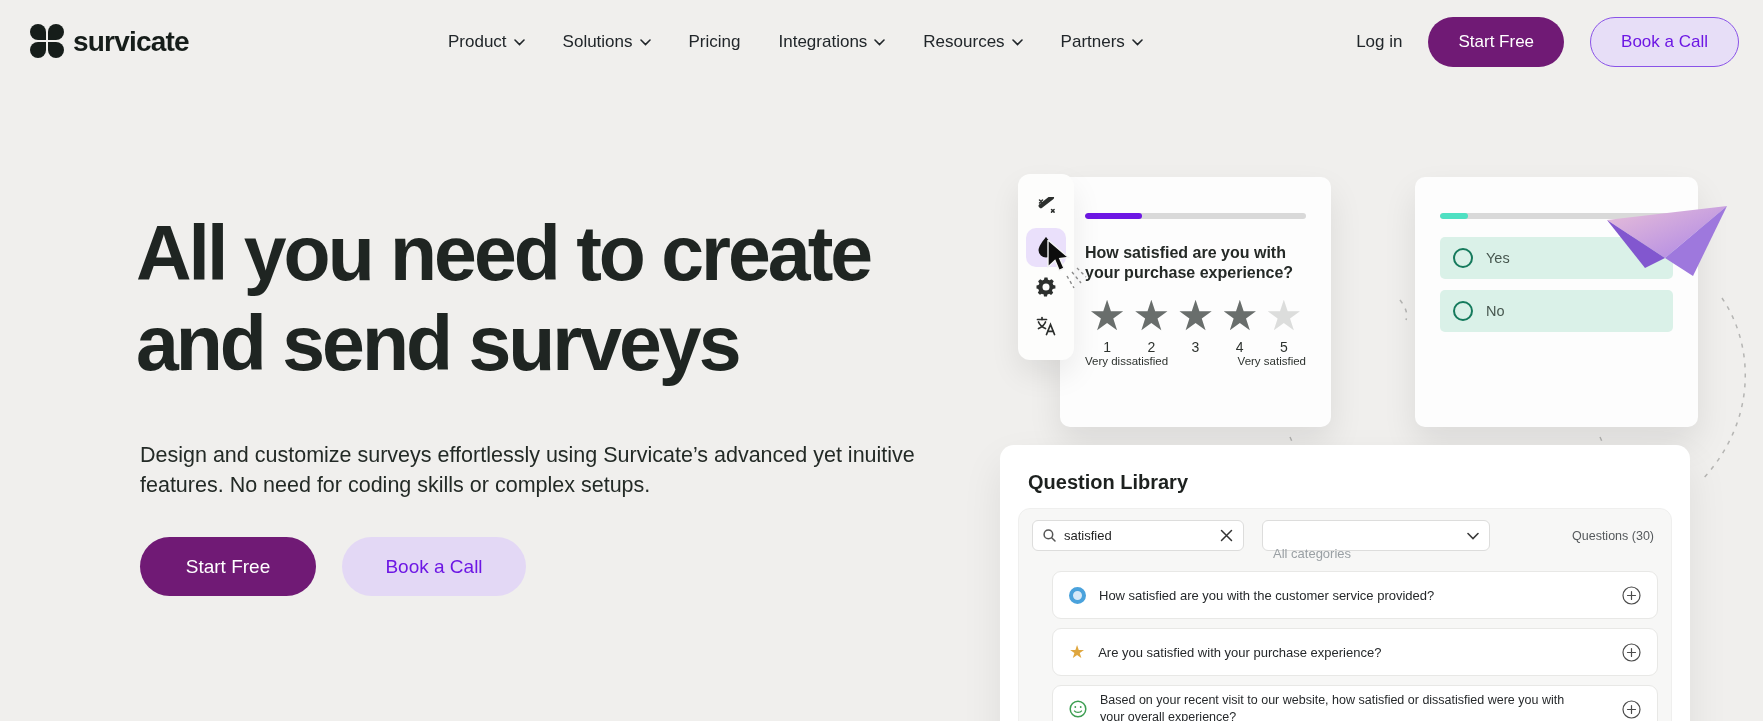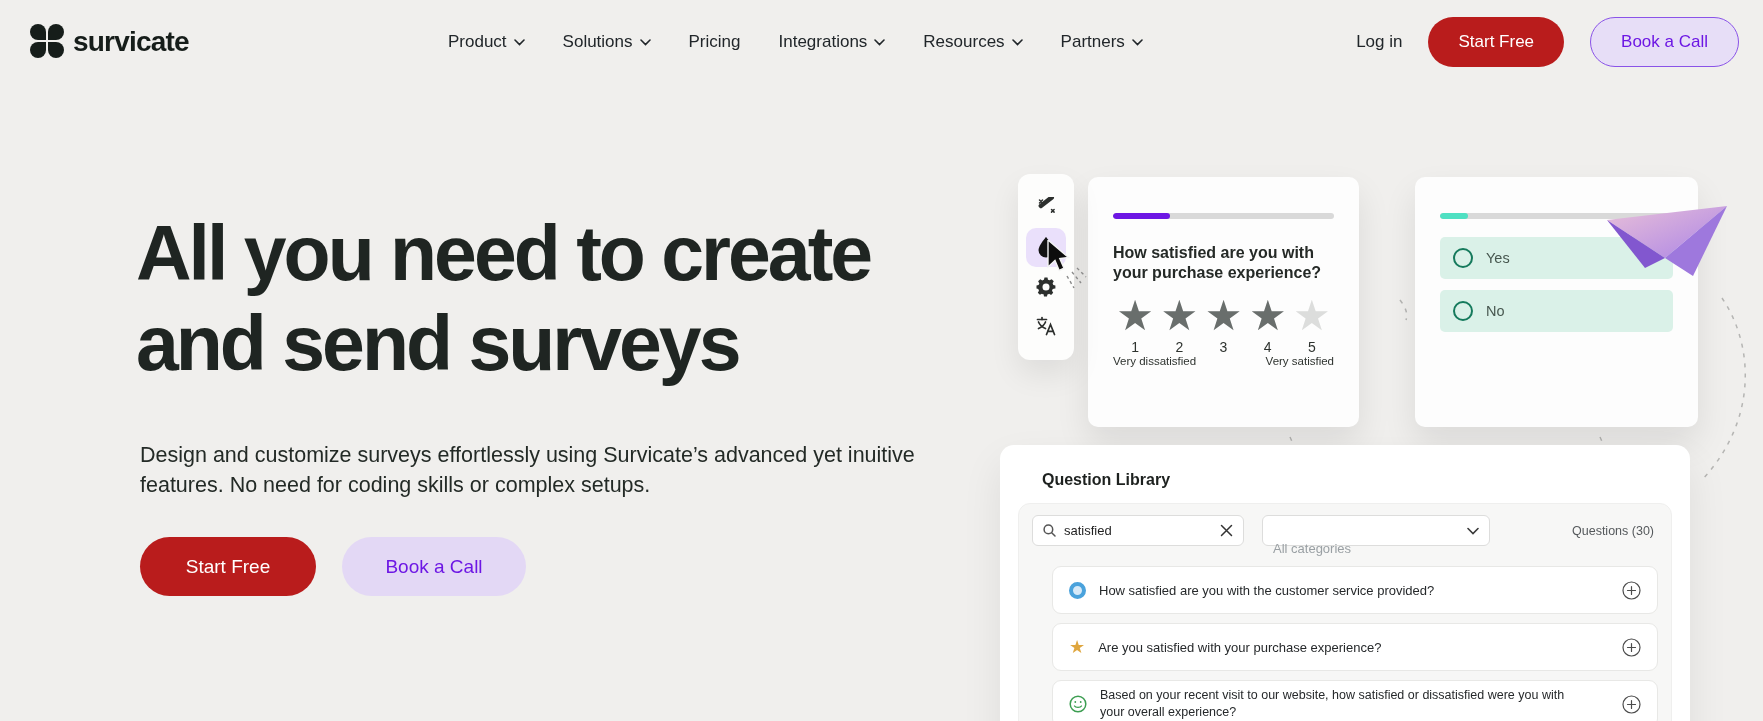--- a/index.html
+++ b/index.html
@@ -15,21 +15,21 @@
   .logo-mark i:nth-child(2){border-radius:50% 50% 50% 0;}
   .logo-mark i:nth-child(3){border-radius:50% 0 50% 50%;}
   .logo-mark i:nth-child(4){border-radius:0 50% 50% 50%;}
   .logo-text{font-size:28px;font-weight:700;letter-spacing:-0.8px;color:#161d1a;}
   .nav-links{position:absolute;left:448px;top:0;height:84px;display:flex;align-items:center;gap:38px;}
   .nav-link{display:flex;align-items:center;gap:7px;font-size:17px;color:#21262a;cursor:pointer;white-space:nowrap;}
   .nav-right{position:absolute;right:24px;top:0;height:84px;display:flex;align-items:center;gap:26px;}
   .login{font-size:17px;color:#21262a;cursor:pointer;}
   .pill{height:50px;border-radius:26px;display:flex;align-items:center;justify-content:center;
         font-size:17px;padding:0 30px;cursor:pointer;box-sizing:border-box;white-space:nowrap;}
-  .pill-solid{background:#b91c1c;color:#ffffff;}
+  .pill-solid{background:#701a75;color:#ffffff;}
   .pill-outline{background:#e7def7;color:#6d17e4;border:1.5px solid #8a53e8;}
   .pill-soft{background:#e3d8f5;color:#6d17e4;}
 
   
   .eyebrow{position:absolute;left:140px;top:165px;font-size:19px;font-weight:700;color:#161d1a;}
   .h1{position:absolute;left:136px;top:208px;font-size:77px;line-height:90px;font-weight:700;
       letter-spacing:-3px;color:#1f2522;}
   .h1 span{display:block;}
   .hero-p{position:absolute;left:140px;top:440px;width:790px;font-size:21.5px;line-height:30px;color:#232a26;}
   .hero-btns{position:absolute;left:140px;top:537px;display:flex;gap:26px;}
@@ -41,21 +41,21 @@
   .toolbar{position:absolute;left:1018px;top:174px;width:56px;height:186px;background:#fdfdfc;border-radius:12px;
            box-shadow:0 14px 30px rgba(0,0,0,0.08);display:flex;flex-direction:column;align-items:center;
            justify-content:space-between;padding:14px 0;box-sizing:border-box;z-index:3;}
   .tool{width:40px;height:40px;display:flex;align-items:center;justify-content:center;border-radius:10px;cursor:pointer;}
   .tool.selected{background:#eae0fb;}
   .cursor-wrap{position:absolute;left:1046px;top:240px;z-index:4;}
 
   
   .scard{position:absolute;top:177px;height:250px;background:#fdfdfd;border-radius:10px;
          box-shadow:0 16px 34px rgba(0,0,0,0.09);padding:36px 25px 0 25px;box-sizing:border-box;z-index:2;}
-  .scard1{left:1088px;width:271px;}
+  .scard1{left:1060px;width:271px;}
   .scard2{left:1415px;width:283px;}
   .track{height:6px;border-radius:3px;background:#d9d9d9;overflow:hidden;}
   .fill{height:100%;border-radius:3px;}
   .fill-purple{background:#6d17e4;}
   .fill-teal{background:#4fe0c2;}
   .squestion{margin-top:24px;font-size:16px;line-height:20px;font-weight:700;color:#252a27;}
   .stars{display:flex;margin-top:12px;}
   .star-cell{width:46px;text-align:center;}
   .star-glyph{font-size:42px;line-height:42px;font-family:"DejaVu Sans",sans-serif;}
   .star-filled{color:#696e6c;}
@@ -68,21 +68,21 @@
   .opt-label{font-size:14.5px;color:#47574f;}
   .opts{margin-top:18px;}
 
   
   .deco{position:absolute;left:0;top:0;width:1763px;height:721px;pointer-events:none;z-index:1;}
   .plane{position:absolute;left:1603px;top:194px;z-index:5;pointer-events:none;}
 
   
   .library{position:absolute;left:1000px;top:445px;width:690px;height:310px;background:#ffffff;border-radius:14px;
            box-shadow:0 18px 40px rgba(0,0,0,0.08);z-index:2;box-sizing:border-box;padding:26px 18px 0 18px;}
-  .lib-title{font-size:16px;font-weight:700;color:#1d211f;margin-left:24px;}
+  .lib-title{font-size:20px;font-weight:700;color:#1d211f;margin-left:10px;}
   .lib-panel{margin-top:14px;background:#f7f7f6;border:1px solid #efefee;border-radius:12px;
              padding:11px 13px;height:240px;box-sizing:border-box;}
   .lib-controls{display:flex;align-items:center;text-align:right;}
   .input-box{background:#ffffff;border:1px solid #dddddc;border-radius:6px;height:31px;display:flex;
              align-items:center;padding:0 10px;gap:8px;box-sizing:border-box;}
   .search-box{width:212px;cursor:text;}
   .search-text{font-size:13px;color:#1f1f1f;}
   .cat-box{width:228px;margin-left:18px;cursor:pointer;}
   .cat-text{font-size:13px;color:#9aa0a4;margin-top:36px;}
   .ml-auto{margin-left:auto;}

